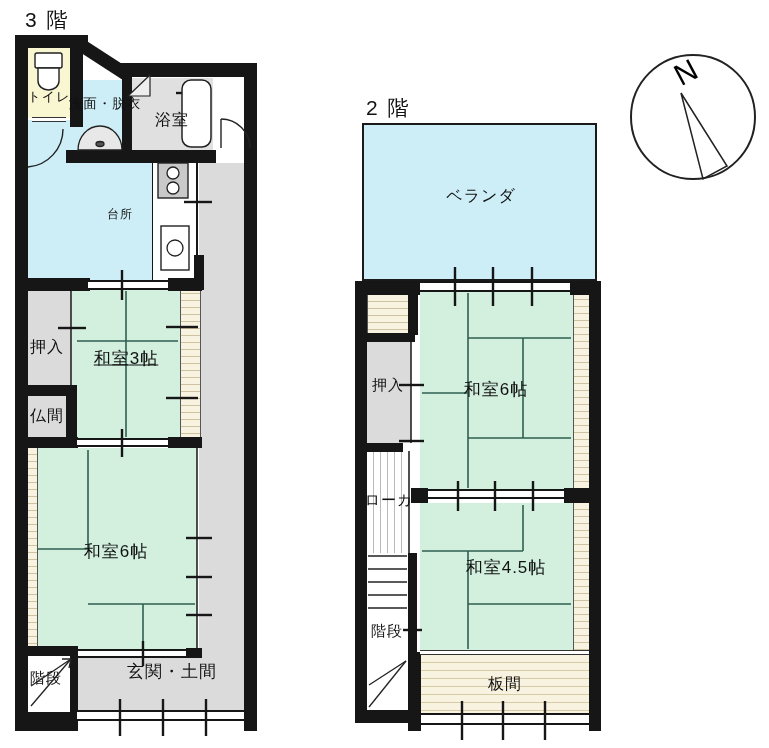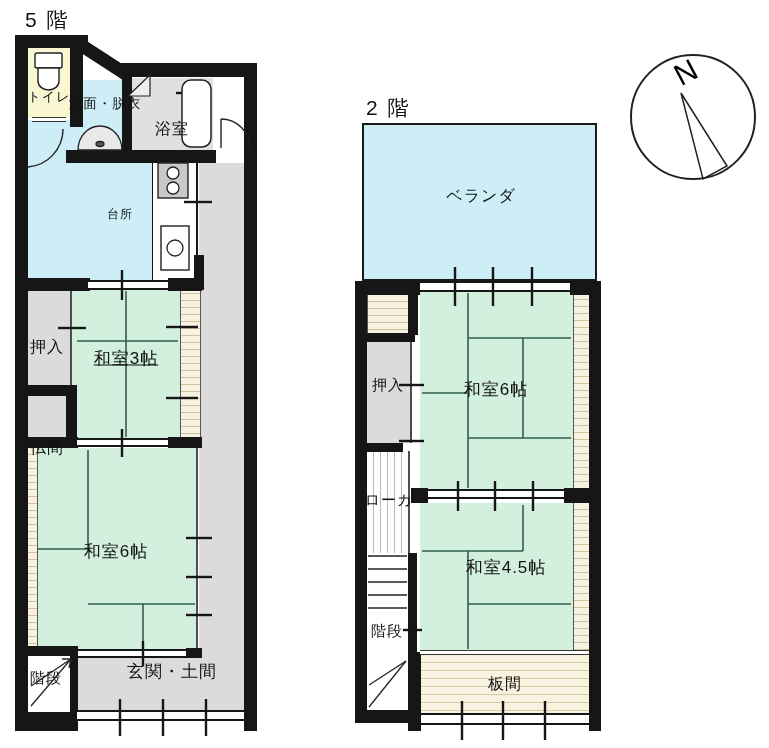--- a/index.html
+++ b/index.html
@@ -203,30 +203,30 @@
         <line x1="369" y1="685" x2="406" y2="661"></line>
     </g>
 
     <g>
       <circle cx="693" cy="117" r="62" fill="#fff" stroke="#222" stroke-width="2"></circle>
       <polygon points="681,93 703,179 727,166" fill="none" stroke="#222" stroke-width="1.5"></polygon>
       <text x="675" y="88" font-size="30" font-family="Liberation Sans, DejaVu Sans, sans-serif" transform="rotate(-28 675 75)">N</text>
     </g>
   </svg>
 
-  <div class="ttl" style="left:25px;top:6px;">5 階</div>
+  <div class="ttl" style="left:25px;top:6px;">3 階</div>
   <div class="ttl" style="left:366px;top:94px;">2 階</div>
 
   <div class="lbl" style="left:49px;top:97px;font-size:13px;">トイレ</div>
   <div class="lbl" style="left:105px;top:104px;font-size:13.5px;text-align:center;">洗面・脱衣</div>
-  <div class="lbl" style="left:172px;top:129px;">浴室</div>
+  <div class="lbl" style="left:172px;top:120px;">浴室</div>
   <div class="lbl" style="left:120px;top:214px;font-size:12px;">台所</div>
   <div class="lbl" style="left:47px;top:347px;">押入</div>
   <div class="lbl" style="left:126px;top:358px;font-size:17px;text-decoration:underline;">和室3帖</div>
-  <div class="lbl" style="left:47px;top:416px;margin-top:32px;">仏間</div>
+  <div class="lbl" style="left:47px;top:416px;">仏間</div>
   <div class="lbl" style="left:116px;top:551px;font-size:17px;">和室6帖</div>
   <div class="lbl" style="left:46px;top:678px;font-size:15px;">階段</div>
   <div class="lbl" style="left:172px;top:671px;font-size:17px;">玄関・土間</div>
 
   <div class="lbl" style="left:481px;top:196px;">ベランダ</div>
   <div class="lbl" style="left:388px;top:385px;font-size:15px;">押入</div>
   <div class="lbl" style="left:496px;top:389px;font-size:17px;">和室6帖</div>
   <div class="lbl" style="left:389px;top:500px;font-size:15px;">ローカ</div>
   <div class="lbl" style="left:506px;top:567px;font-size:17px;text-align:right;">和室4.5帖</div>
   <div class="lbl" style="left:387px;top:631px;font-size:15px;background:#fff;">階段</div>

